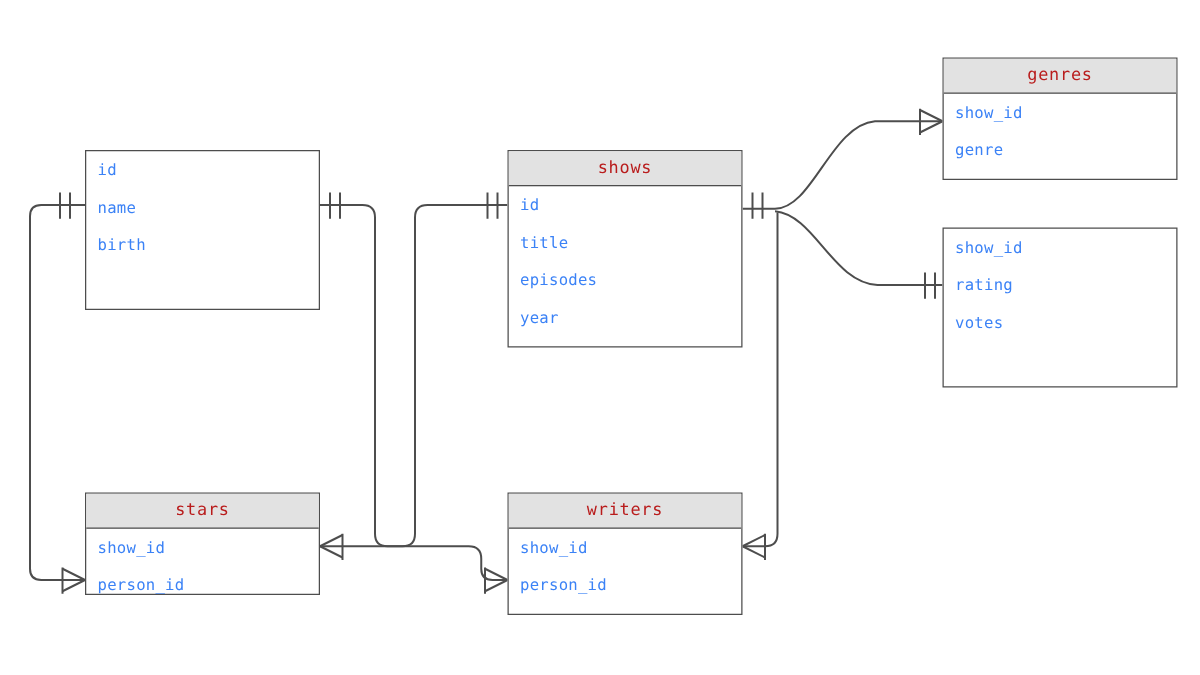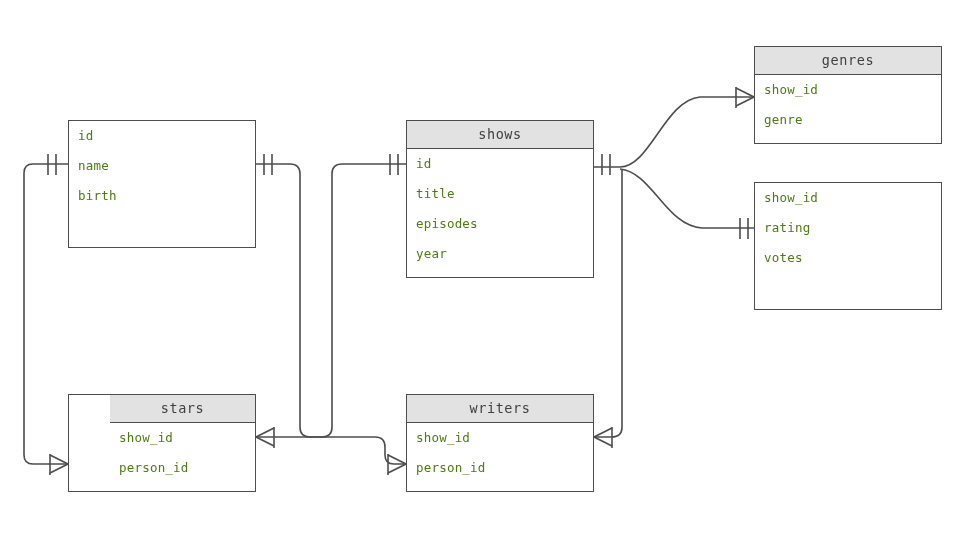--- a/index.html
+++ b/index.html
@@ -34,33 +34,33 @@
     z-index: 5;
   }
   .entity-header {
     box-sizing: border-box;
     height: 28px;
     line-height: 27px;
     background: #e2e2e2;
     border-bottom: 1px solid #4d4d4d;
     text-align: center;
     font-size: 13.5px;
-    color: #404040;
+    color: #b91c1c;
     letter-spacing: 0.6px;
   }
   .entity-fields {
     padding: 0;
   }
   .field {
     box-sizing: border-box;
     height: 30px;
     line-height: 30px;
     padding-left: 9px;
     font-size: 12.5px;
-    color: #4d7c0f;
+    color: #3b82f6;
     white-space: nowrap;
     letter-spacing: 0.2px;
   }
 </style>
 </head>
 <body>
 
 <div id="canvas">
 
   <svg id="wires" viewBox="0 0 960 540" xmlns="http://www.w3.org/2000/svg">
@@ -163,21 +163,21 @@
   </div>
 
   <div class="entity" style="left:754px; top:182px; width:188px; height:128px;">
     <div class="entity-fields">
       <div class="field">show_id</div>
       <div class="field">rating</div>
       <div class="field">votes</div>
     </div>
   </div>
 
-  <div class="entity" style="left:68px; top:394px; width:188px; height:98px;padding-left:41px;">
+  <div class="entity" style="left:68px; top:394px; width:188px; height:82px;">
     <div class="entity-header">stars</div>
     <div class="entity-fields">
       <div class="field">show_id</div>
       <div class="field">person_id</div>
     </div>
   </div>
 
   <div class="entity" style="left:406px; top:394px; width:188px; height:98px;">
     <div class="entity-header">writers</div>
     <div class="entity-fields">

